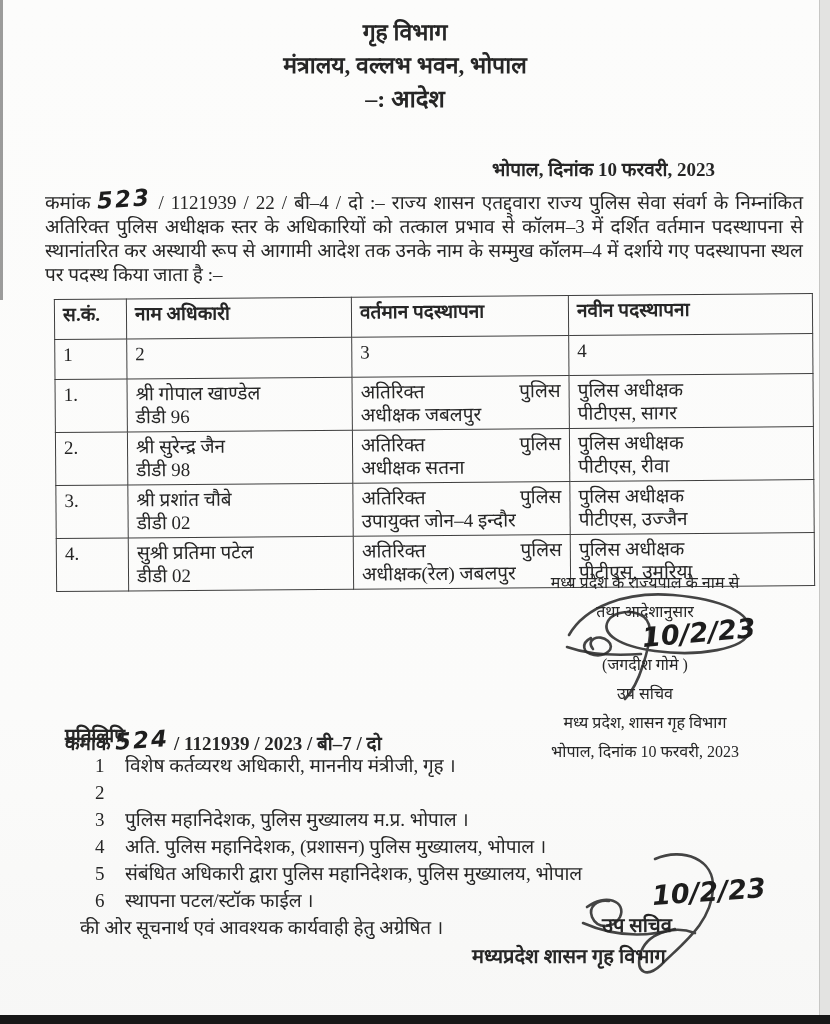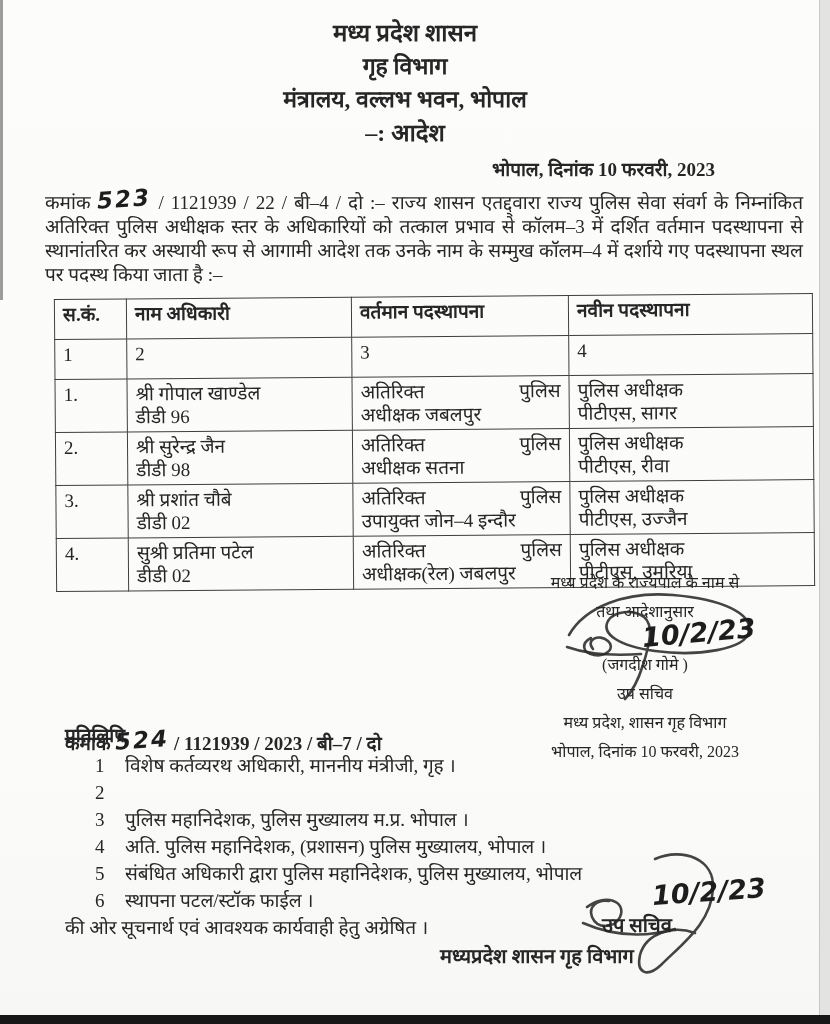--- a/index.html
+++ b/index.html
@@ -35,37 +35,36 @@
   tr.num-row td{height:33px;}
   tr.data-row td{height:41px;}
   .spread{display:flex;justify-content:space-between;}
   .sig-top{position:absolute;top:560px;left:460px;width:370px;text-align:center;font-size:16px;font-weight:normal;line-height:29px;margin-top:8px;}
   .sig-top .name{margin-top:24px;}
   .ref2{position:absolute;top:729px;left:65px;font-size:19px;font-weight:bold;}
   .copy{position:absolute;top:722px;left:65px;width:620px;font-size:19px;}
   .copy .title{font-weight:bold;margin-bottom:4px;}
   .copy .item{display:flex;line-height:27px;}
   .copy .num{width:30px;padding-left:30px;flex:0 0 auto;}
-  .copy .footer{line-height:27px;}
+  .copy .footer{margin-left:15px;line-height:27px;}
   .sig-bottom-role{position:absolute;top:911px;left:602px;font-size:20px;font-weight:bold;}
-  .sig-bottom-dept{position:absolute;top:942px;left:440px;font-size:20px;font-weight:bold;}
+  .sig-bottom-dept{position:absolute;top:942px;left:472px;font-size:20px;font-weight:bold;}
   .sig-svg{position:absolute;pointer-events:none;}
   .sig-svg path{stroke:#2a2a2a;stroke-width:2.6;fill:none;stroke-linecap:round;opacity:.88;}
   .hand-date-top{position:absolute;top:617px;left:642px;font-size:27px;transform:rotate(-5deg);}
   .hand-date-bottom{position:absolute;top:876px;left:652px;font-size:27px;transform:rotate(-4deg);}
 </style>
 </head>
 <body>
 
 <div class="page">
   <div class="edge-left"></div>
   <div class="edge-right"></div>
 
   <div class="hdr">
-    <div class="l1">मध्य प्रदेश शासन</div>
     <div class="l2">गृह विभाग</div>
     <div class="l3">मंत्रालय, वल्लभ भवन, भोपाल</div>
     <div class="l4"><span>–: </span><span class="order-word">आदेश</span></div>
   </div>
   <div class="place-date">भोपाल, दिनांक 10 फरवरी, 2023</div>
 
   <div class="para">
     <span>कमांक</span>
     <span class="hand hand-num">523</span>
     <span>/ 1121939 / 22 / बी–4 / दो :– राज्य शासन एतद्द्वारा राज्य पुलिस सेवा संवर्ग के निम्नांकित अतिरिक्त पुलिस अधीक्षक स्तर के अधिकारियों को तत्काल प्रभाव से कॉलम–3 में दर्शित वर्तमान पदस्थापना से स्थानांतरित कर अस्थायी रूप से आगामी आदेश तक उनके नाम के सम्मुख कॉलम–4 में दर्शाये गए पदस्थापना स्थल पर पदस्थ किया जाता है :–</span>

